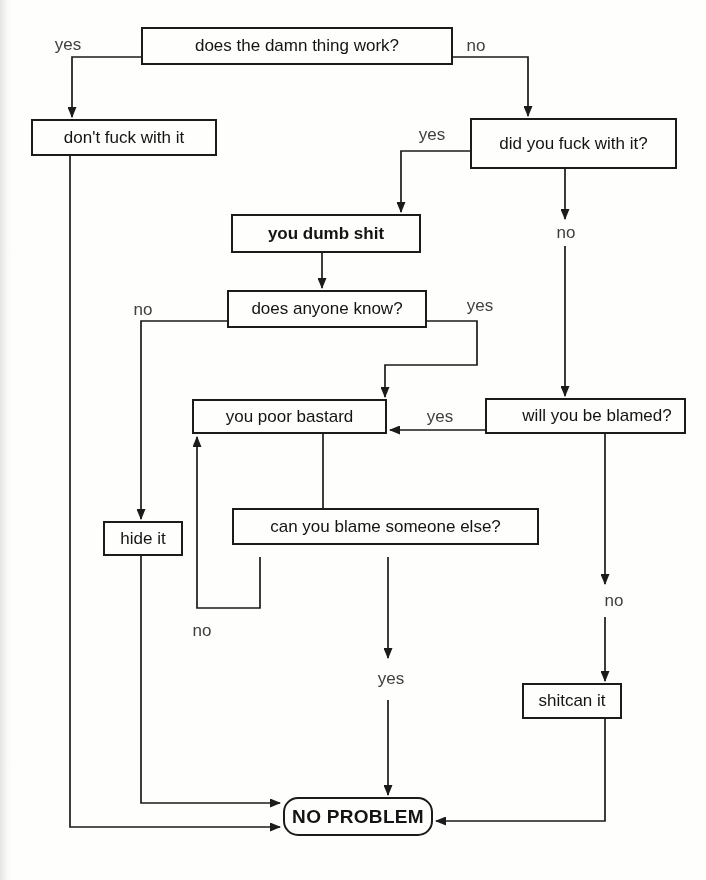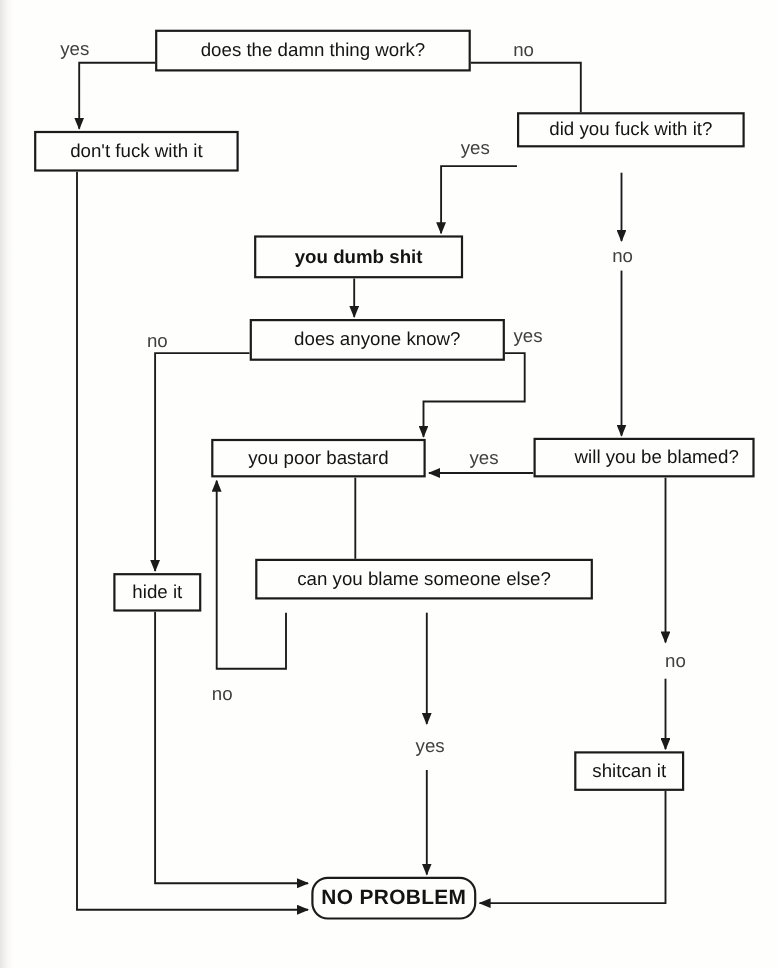--- a/index.html
+++ b/index.html
@@ -83,25 +83,25 @@
         <polyline points="388,700 388,795" fill="none" stroke="#1b1b1b" stroke-width="1.7" marker-end="url(#arrowhead)"></polyline>
         <polyline points="605,434 605,584" fill="none" stroke="#1b1b1b" stroke-width="1.7" marker-end="url(#arrowhead)"></polyline>
         <polyline points="605,617 605,681" fill="none" stroke="#1b1b1b" stroke-width="1.7" marker-end="url(#arrowhead)"></polyline>
         <polyline points="605,719 605,821 436,821" fill="none" stroke="#1b1b1b" stroke-width="1.7" marker-end="url(#arrowhead)"></polyline>
         <polyline points="141,556 141,803 280,803" fill="none" stroke="#1b1b1b" stroke-width="1.7" marker-end="url(#arrowhead)"></polyline>
         <polyline points="70,156 70,827 280,827" fill="none" stroke="#1b1b1b" stroke-width="1.7" marker-end="url(#arrowhead)"></polyline>
       </g>
   </svg>
 
   <div id="node-layer">
-      <div class="flow-node" style="left: 141px; top: 27px; width: 287px; height: 38px;">does the damn thing work?</div>
+      <div class="flow-node" style="left: 141px; top: 27px; width: 312px; height: 38px;">does the damn thing work?</div>
       <div class="flow-node" style="left: 31px; top: 119px; width: 186px; height: 37px;">don't fuck with it</div>
-      <div class="flow-node" style="left: 470px; top: 102px; width: 207px; height: 32px;">did you fuck with it?</div>
+      <div class="flow-node" style="left: 470px; top: 118px; width: 207px; height: 51px;">did you fuck with it?</div>
       <div class="flow-node" style="left: 231px; top: 214px; width: 190px; height: 39px; font-weight: bold;">you dumb shit</div>
-      <div class="flow-node" style="left: 227px; top: 290px; width: 232px; height: 38px;">does anyone know?</div>
+      <div class="flow-node" style="left: 227px; top: 290px; width: 200px; height: 38px;">does anyone know?</div>
       <div class="flow-node" style="left: 192px; top: 399px; width: 195px; height: 35px;">you poor bastard</div>
       <div class="flow-node" style="left: 485px; top: 398px; width: 201px; height: 36px; padding-left: 23px;">will you be blamed?</div>
       <div class="flow-node" style="left: 103px; top: 521px; width: 80px; height: 35px;">hide it</div>
       <div class="flow-node" style="left: 232px; top: 508px; width: 307px; height: 37px;">can you blame someone else?</div>
       <div class="flow-node" style="left: 522px; top: 683px; width: 100px; height: 36px;">shitcan it</div>
       <div class="flow-node bold" style="left: 283px; top: 797px; width: 150px; height: 39px;">NO PROBLEM</div>
     </div>
   <div id="label-layer">
       <span class="edge-label" style="left: 68px; top: 45px;">yes</span>
       <span class="edge-label" style="left: 476px; top: 46px;">no</span>

